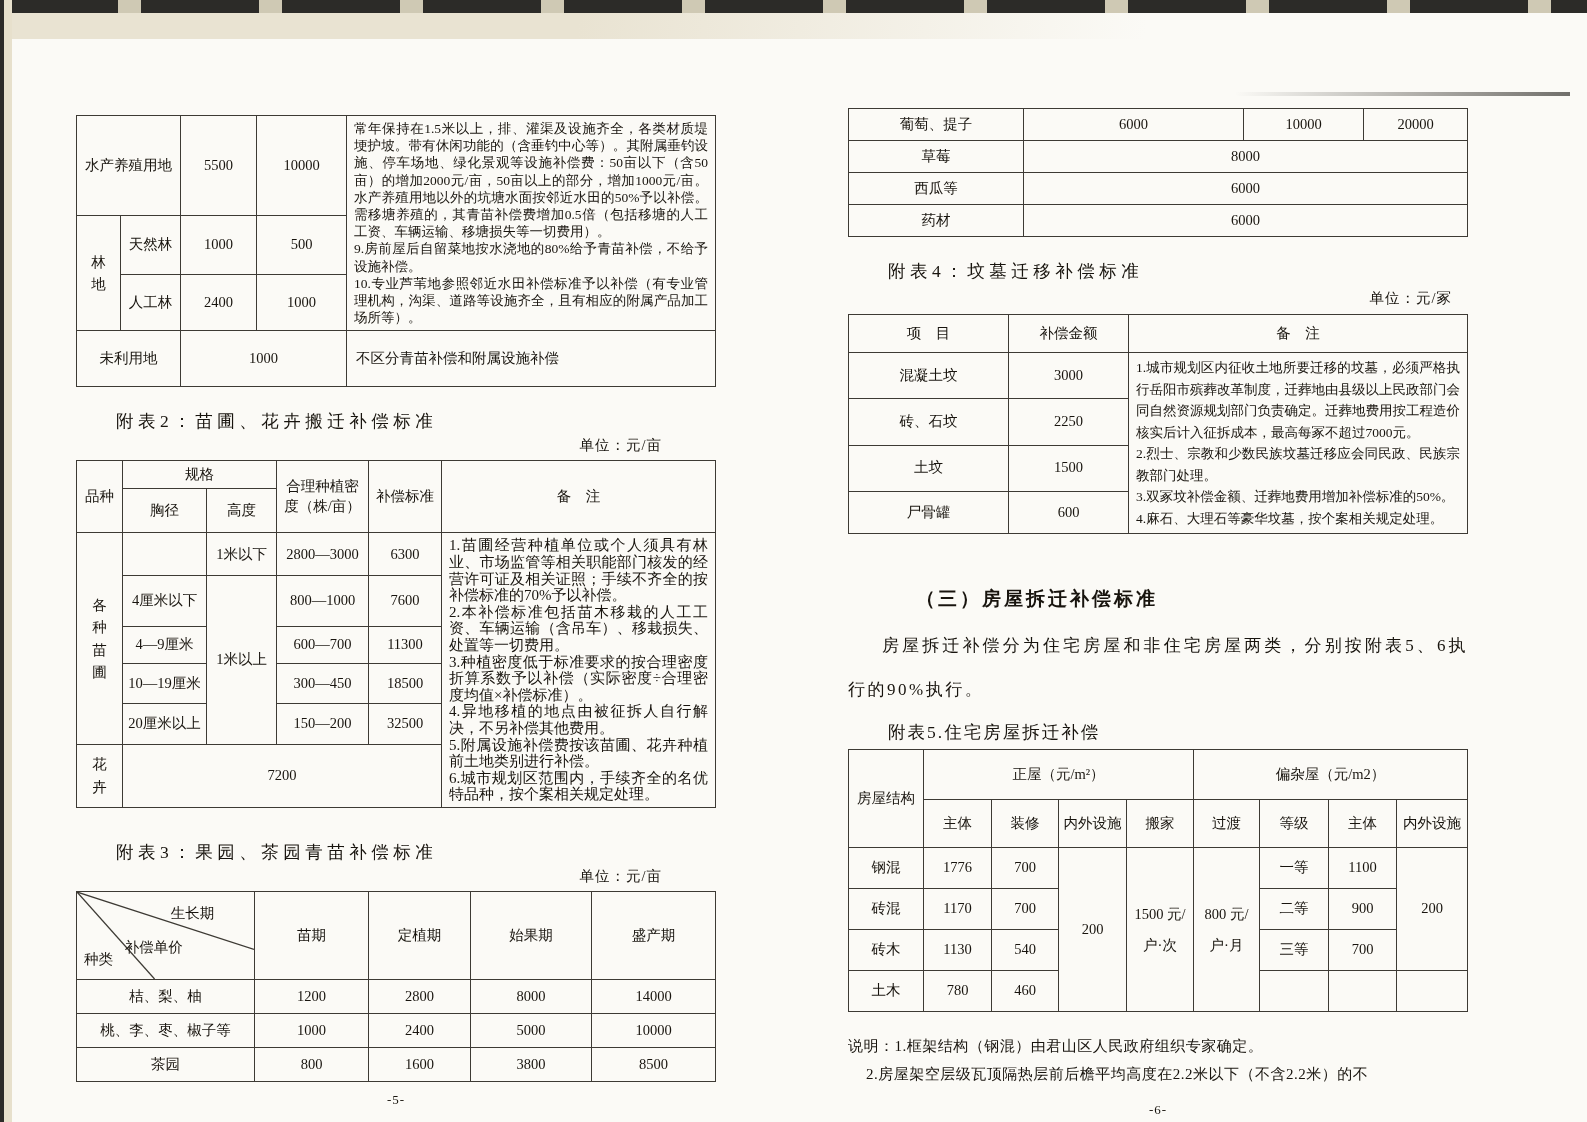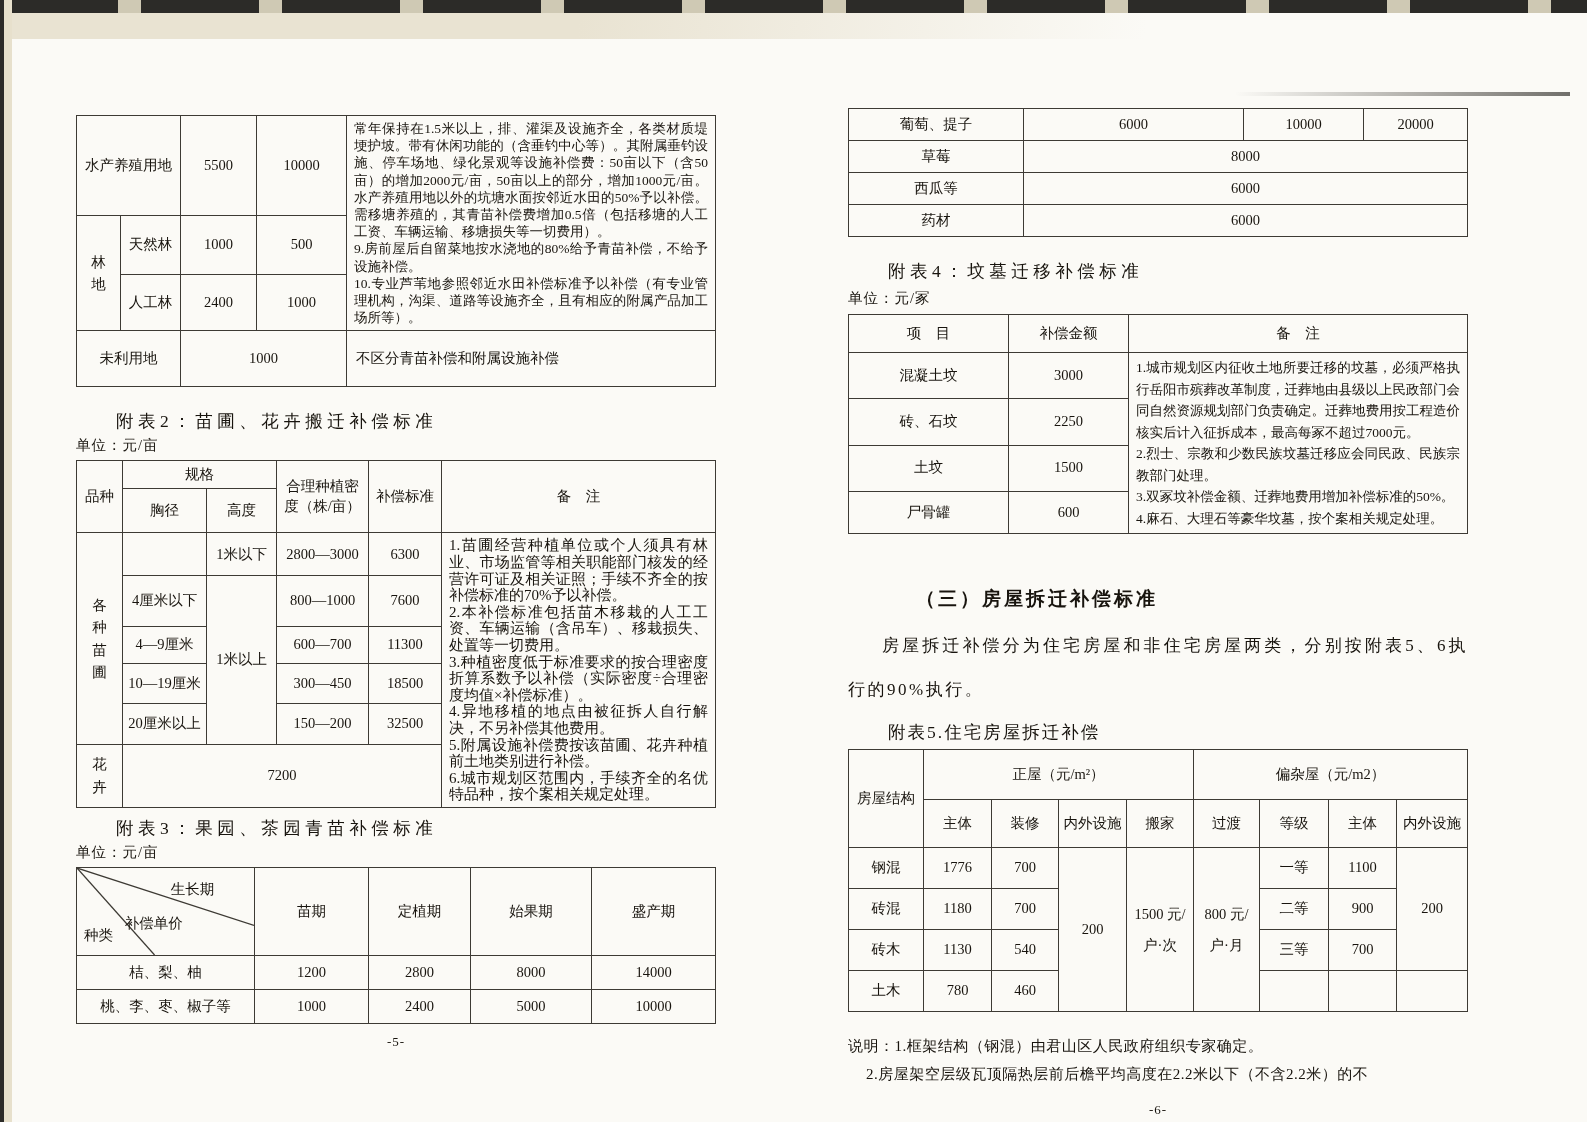--- a/index.html
+++ b/index.html
@@ -29,35 +29,35 @@
      font-size:14.5px;padding:2px 4px;line-height:1.35;}
   .note-cell{text-align:justify;vertical-align:middle;padding:4px 7px;margin-top:26px;}
   .note-cell span{display:block;}
   .n-t1{font-size:13.5px;line-height:17.2px;}
   .n-t2{font-size:15px;line-height:16.6px;}
   .n-t4{font-size:13.5px;line-height:21.5px;}
   .left-text{text-align:left;padding-left:9px;}
   .vtext{width:1.15em;margin:0 auto;word-break:break-all;line-height:1.55;}
   
   .tbl-title{font-size:17.5px;letter-spacing:4.5px;margin:0;}
-  .unit{font-size:14.5px;letter-spacing:1px;text-align:left;margin:0;}
+  .unit{font-size:14.5px;letter-spacing:1px;text-align:right;margin:0;}
   .sec-heading{font-size:19px;font-weight:bold;letter-spacing:3px;margin:0;padding-left:68px;}
   .para{font-size:17px;line-height:44px;letter-spacing:2.5px;text-align:justify;
         text-indent:2em;margin:0;}
   .page-no{font-size:13px;text-align:center;letter-spacing:1px;}
   
   .diag{position:relative;padding:0;}
   .diag svg{position:absolute;top:0;left:0;width:100%;height:100%;}
   .diag .lbl{position:absolute;font-size:14.5px;white-space:nowrap;}
   .lbl-grow{top:12px;left:53%;}
   .lbl-price{top:46px;left:27%;}
   .lbl-kind{bottom:9px;left:7px;}
   
   .two-line span{display:block;line-height:2.1;font-size:14.5px;text-align:center;}
-  .mt2{margin-top:22px;} .mt3{margin-top:8px;}
+  .mt2{margin-top:22px;} .mt3{margin-top:32px;}
   .u-space{margin:3px 54px 5px 0;}
 </style>
 </head>
 <body>
 
 <div class="page">
   <div class="top-fade"></div>
 </div>
 <div class="top-strip"></div>
 <div class="left-edge-beige"></div>
@@ -211,20 +211,27 @@
       <td>8000</td>
       <td>14000</td>
     </tr>
     <tr style="height:34px">
       <td>桃、李、枣、椒子等</td>
       <td>1000</td>
       <td>2400</td>
       <td>5000</td>
       <td>10000</td>
     </tr>
+    <tr style="height:34px">
+      <td>茶园</td>
+      <td>800</td>
+      <td>1600</td>
+      <td>3800</td>
+      <td>8500</td>
+    </tr>
   </tbody>
     </table>
 
   <p class="page-no" style="margin-top:10px">-5-</p>
 </div>
 
 <div class="col col-right">
 
   <table style="margin-top:21px">
     <colgroup>
@@ -340,21 +347,21 @@
       <td rowspan="4" class="two-line">
         <span>800 元/</span>
         <span>户·月</span>
       </td>
       <td>一等</td>
       <td>1100</td>
       <td rowspan="3">200</td>
     </tr>
     <tr style="height:41px">
       <td>砖混</td>
-      <td>1180</td>
+      <td>1170</td>
       <td>700</td>
       <td>二等</td>
       <td>900</td>
     </tr>
     <tr style="height:41px">
       <td>砖木</td>
       <td>1130</td>
       <td>540</td>
       <td>三等</td>
       <td>700</td>

